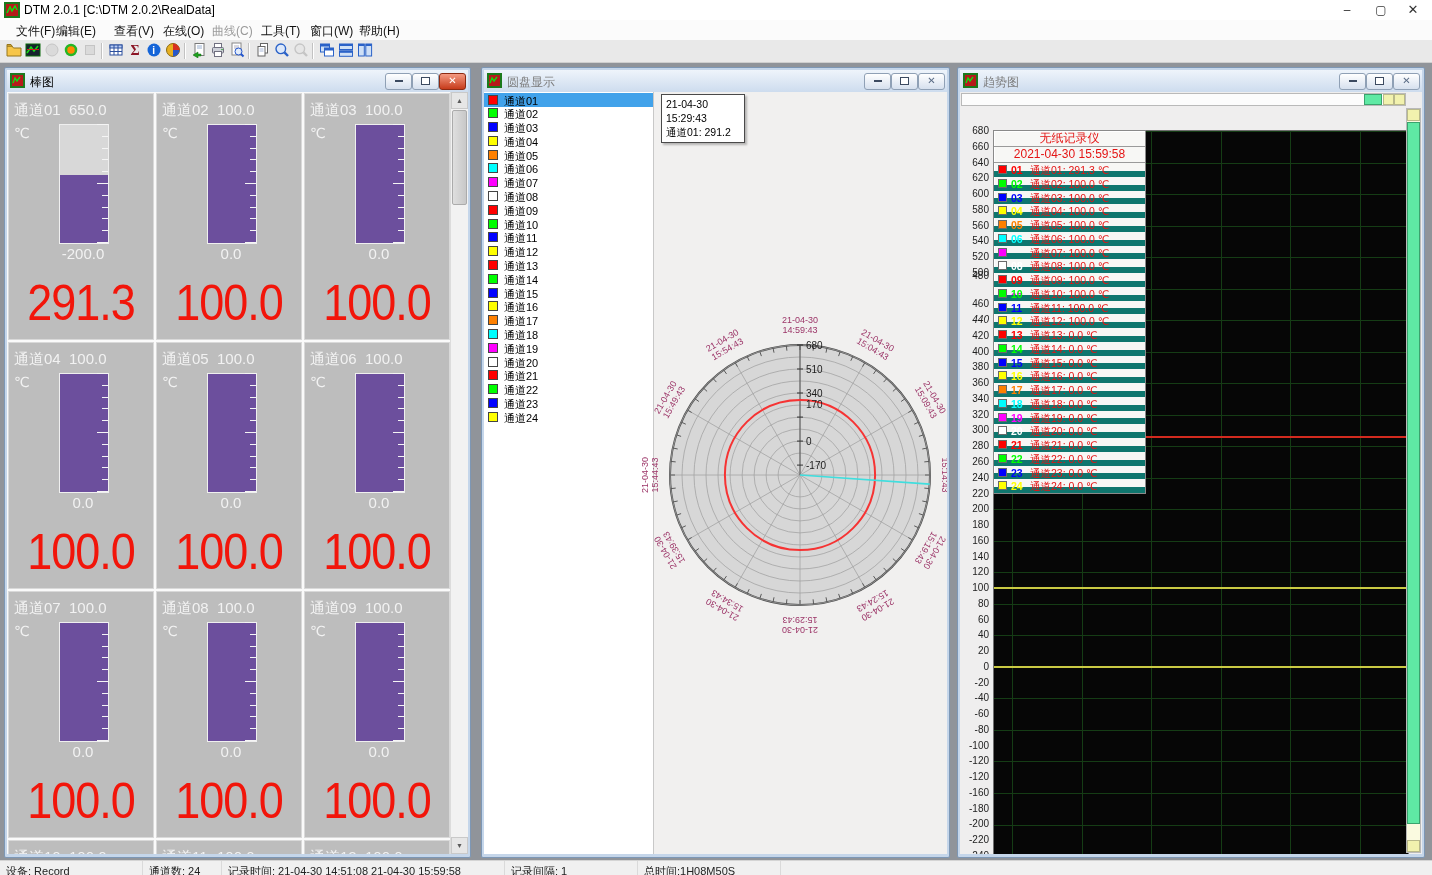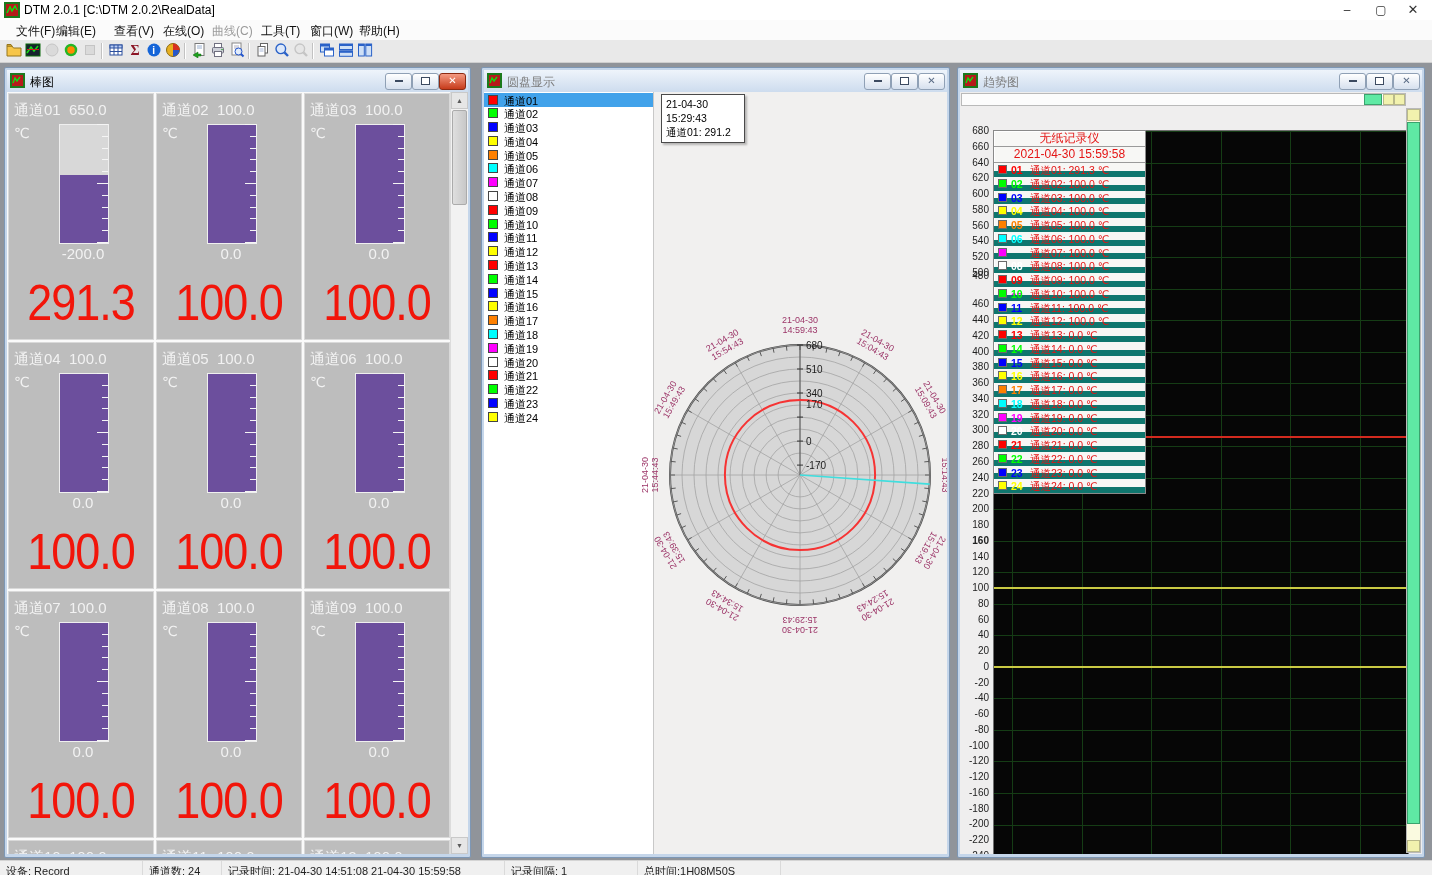--- a/index.html
+++ b/index.html
@@ -674,35 +674,35 @@
         <div class="ylab" style="left: 3px; top: 64.5217px;">640</div>
         <div class="ylab" style="left: 3px; top: 80.2826px;">620</div>
         <div class="ylab" style="left: 3px; top: 96.0435px;">600</div>
         <div class="ylab" style="left: 3px; top: 111.804px;">580</div>
         <div class="ylab" style="left: 3px; top: 127.565px;">560</div>
         <div class="ylab" style="left: 3px; top: 143.326px;">540</div>
         <div class="ylab" style="left: 3px; top: 159.087px;">520</div>
         <div class="ylab" style="left: 3px; top: 174.848px;">500</div>
         <div class="ylab" style="left: 3px; top: 178px;">480</div>
         <div class="ylab" style="left: 3px; top: 206.37px;">460</div>
-        <div class="ylab" style="left: 3px; top: 222.13px;">440</div>
+        <div class="ylab" style="left: 3px; top: 222.13px; font-style: italic;">440</div>
         <div class="ylab" style="left: 3px; top: 237.891px;">420</div>
         <div class="ylab" style="left: 3px; top: 253.652px;">400</div>
         <div class="ylab" style="left: 3px; top: 269.413px;">380</div>
         <div class="ylab" style="left: 3px; top: 285.174px;">360</div>
         <div class="ylab" style="left: 3px; top: 300.935px;">340</div>
         <div class="ylab" style="left: 3px; top: 316.696px;">320</div>
         <div class="ylab" style="left: 3px; top: 332.457px;">300</div>
         <div class="ylab" style="left: 3px; top: 348.217px;">280</div>
         <div class="ylab" style="left: 3px; top: 363.978px;">260</div>
         <div class="ylab" style="left: 3px; top: 379.739px;">240</div>
         <div class="ylab" style="left: 3px; top: 395.5px;">220</div>
         <div class="ylab" style="left: 3px; top: 411.261px;">200</div>
         <div class="ylab" style="left: 3px; top: 427.022px;">180</div>
-        <div class="ylab" style="left: 3px; top: 442.783px; font-weight: bold;">160</div>
+        <div class="ylab" style="left: 3px; top: 442.783px;">160</div>
         <div class="ylab" style="left: 3px; top: 458.543px;">140</div>
         <div class="ylab" style="left: 3px; top: 474.304px;">120</div>
         <div class="ylab" style="left: 3px; top: 490.065px;">100</div>
         <div class="ylab" style="left: 3px; top: 505.826px;">80</div>
         <div class="ylab" style="left: 3px; top: 521.587px;">60</div>
         <div class="ylab" style="left: 3px; top: 537.348px;">40</div>
         <div class="ylab" style="left: 3px; top: 553.109px;">20</div>
         <div class="ylab" style="left: 3px; top: 568.87px;">0</div>
         <div class="ylab" style="left: 3px; top: 584.63px;">-20</div>
         <div class="ylab" style="left: 3px; top: 600.391px;">-40</div>

